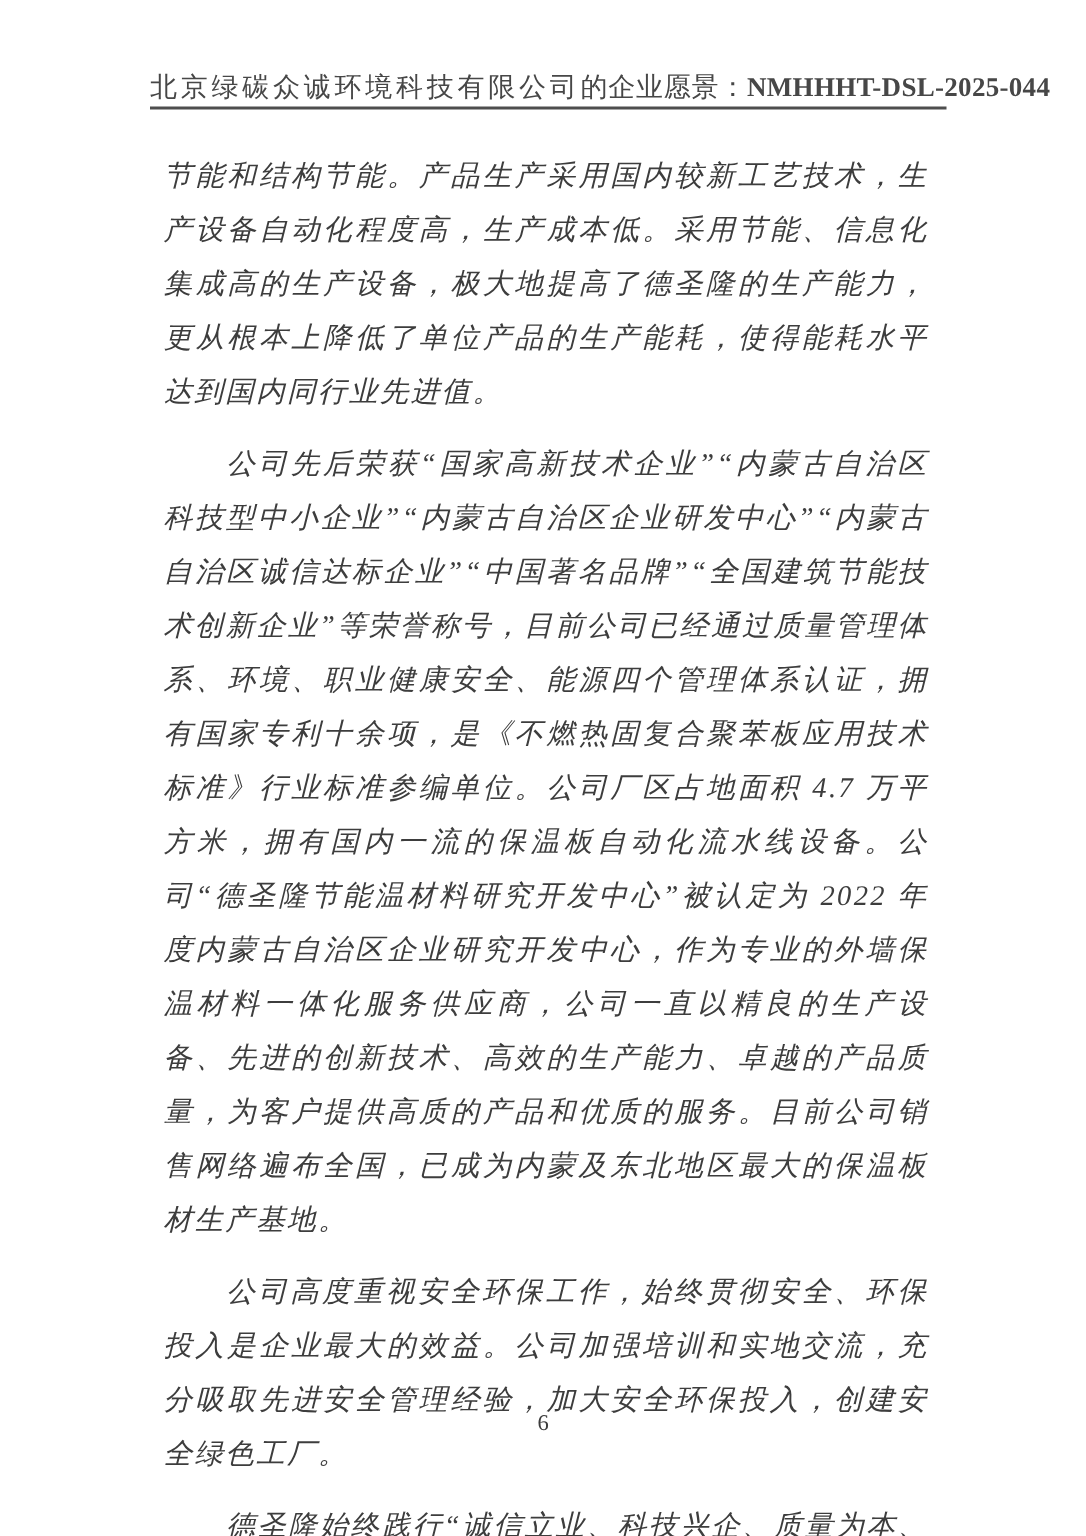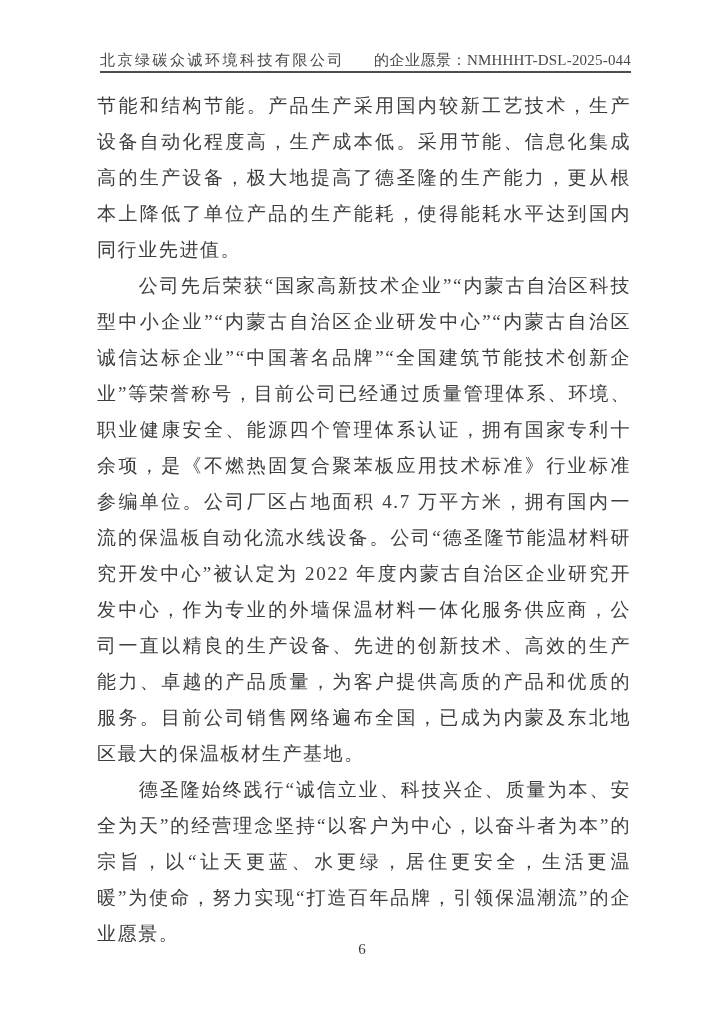--- a/index.html
+++ b/index.html
@@ -19,33 +19,33 @@
   
   .page-header {
     position: absolute;
     left: 100px;
     right: 93px;
     top: 46px;
     height: 24px;
     display: flex;
     justify-content: space-between;
     align-items: flex-end;
-    font-size: 15px;
+    font-size: 18px;
     color: #474747;
   }
   .company {
     letter-spacing: 2.5px;
     white-space: nowrap;
   }
   .docnum {
     white-space: nowrap;
     letter-spacing: 0.5px;
   }
   .docnum-value {
-    font-weight: normal;
+    font-weight: bold;
     letter-spacing: 0.2px;
   }
   .header-rule {
     position: absolute;
     left: 100px;
     right: 93px;
     top: 71px;
     height: 0;
     border-top: 2px solid #4e4e4e;
   }
@@ -56,22 +56,23 @@
     width: 534px;
     top: 88px;
     font-size: 19px;
     line-height: 36px;
     letter-spacing: 1.6px;
     text-align: justify;
     text-justify: inter-ideograph;
     color: #3d3d3d;
   }
   .para {
-    margin: 0;
+    margin: 12px;
     text-indent: 2.2em;
+    font-style: italic;
   }
   .para.no-indent {
     text-indent: 0;
   }
   
   .page-footer {
     position: absolute;
     left: 0;
     right: 0;
     top: 941px;
@@ -90,20 +91,21 @@
     <span class="docnum">
       <span>的企业愿景：</span><span class="docnum-value">NMHHHT-DSL-2025-044</span>
     </span>
   </header>
 
   <div class="header-rule"></div>
 
   <main class="body-text">
     <p class="para no-indent">节能和结构节能。产品生产采用国内较新工艺技术，生产设备自动化程度高，生产成本低。采用节能、信息化集成高的生产设备，极大地提高了德圣隆的生产能力，更从根本上降低了单位产品的生产能耗，使得能耗水平达到国内同行业先进值。</p>
     <p class="para">公司先后荣获“国家高新技术企业”“内蒙古自治区科技型中小企业”“内蒙古自治区企业研发中心”“内蒙古自治区诚信达标企业”“中国著名品牌”“全国建筑节能技术创新企业”等荣誉称号，目前公司已经通过质量管理体系、环境、职业健康安全、能源四个管理体系认证，拥有国家专利十余项，是《不燃热固复合聚苯板应用技术标准》行业标准参编单位。公司厂区占地面积 4.7 万平方米，拥有国内一流的保温板自动化流水线设备。公司“德圣隆节能温材料研究开发中心”被认定为 2022 年度内蒙古自治区企业研究开发中心，作为专业的外墙保温材料一体化服务供应商，公司一直以精良的生产设备、先进的创新技术、高效的生产能力、卓越的产品质量，为客户提供高质的产品和优质的服务。目前公司销售网络遍布全国，已成为内蒙及东北地区最大的保温板材生产基地。</p>
+    <p class="para">公司高度重视安全环保工作，始终贯彻安全、环保投入是企业最大的效益。公司加强培训和实地交流，充分吸取先进安全管理经验，加大安全环保投入，创建安全绿色工厂。</p>
     <p class="para">德圣隆始终践行“诚信立业、科技兴企、质量为本、安全为天”的经营理念坚持“以客户为中心，以奋斗者为本”的宗旨，以“让天更蓝、水更绿，居住更安全，生活更温暖”为使命，努力实现“打造百年品牌，引领保温潮流”的企业愿景。</p>
 
   </main>
 
   <footer class="page-footer">
     <span>6</span>
   </footer>
 
 </div>
 

